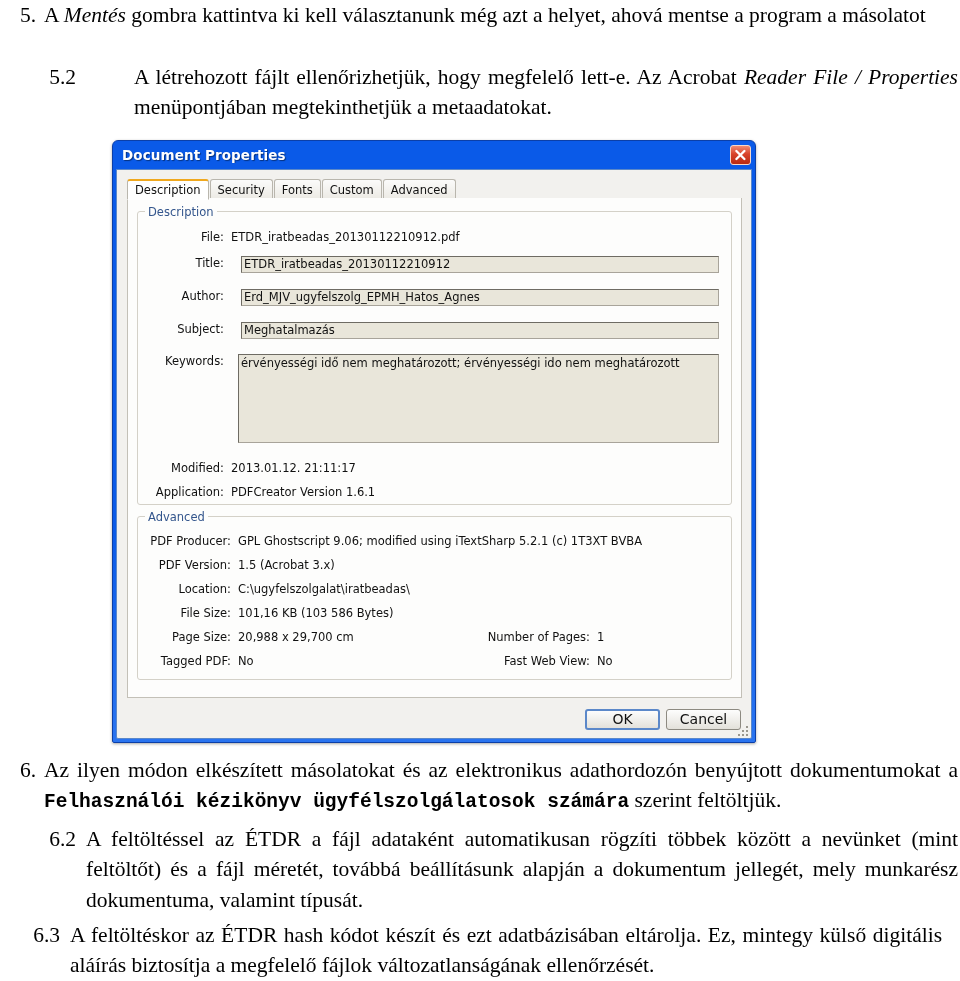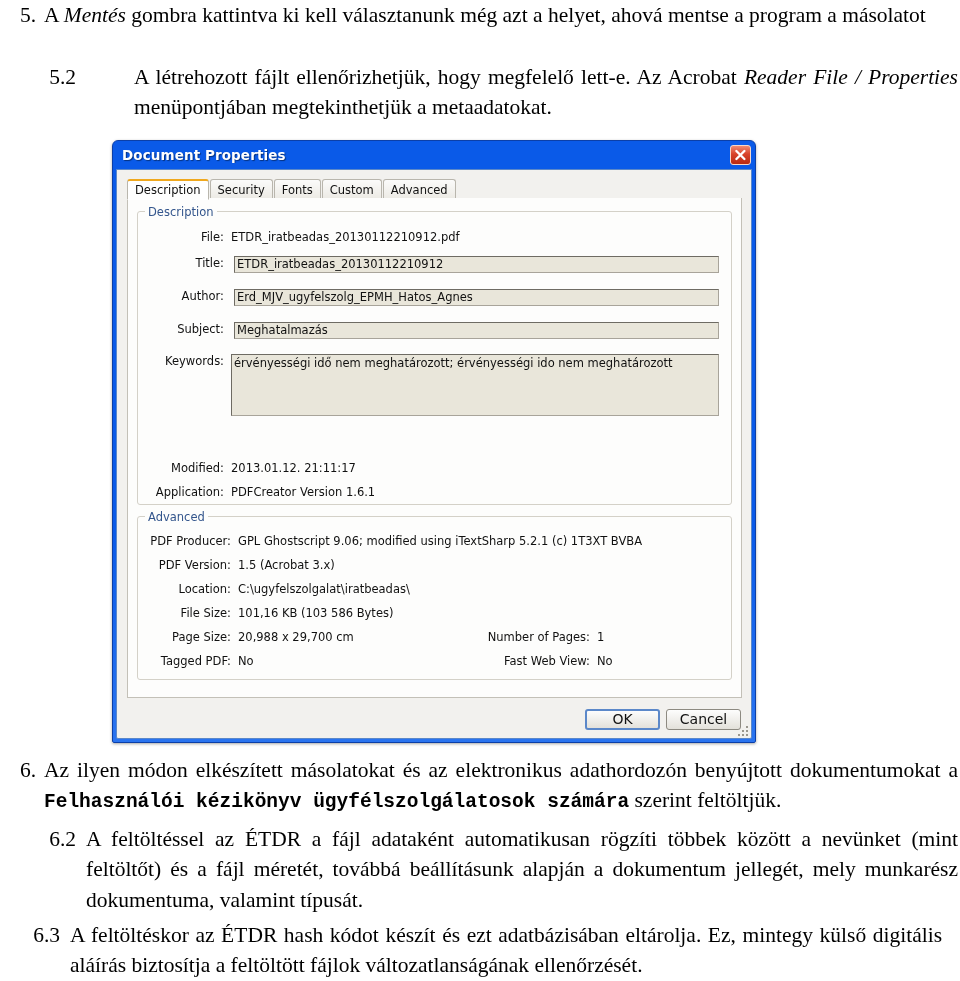--- a/index.html
+++ b/index.html
@@ -219,38 +219,38 @@
     flex: 1 1 auto;
     background: #e9e6da;
     border: 1px solid #a8a49a;
     border-top-color: #6e6b63;
     border-left-color: #6e6b63;
     box-sizing: border-box;
     height: 17px;
     line-height: 15px;
     font-size: 11.5px;
     padding: 0 2px;
-    margin-left: 10px;
+    margin-left: 17px;
     color: #111;
     white-space: nowrap;
     overflow: hidden;
     font-family: "DejaVu Sans", "Liberation Sans", sans-serif;
   }
   .ftextarea {
     flex: 1 1 auto;
     background: #e9e6da;
     border: 1px solid #a8a49a;
     border-top-color: #6e6b63;
     border-left-color: #6e6b63;
     box-sizing: border-box;
-    height: 62px;
+    height: 89px;
     line-height: 14px;
     font-size: 11.5px;
     padding: 1px 2px;
-    margin-left: 7px;
+    margin-left: 14px;
     color: #111;
     overflow: hidden;
     font-family: "DejaVu Sans", "Liberation Sans", sans-serif;
   }
 
   
   #r-file    { left: 10px; top: 18px;  right: 12px; }
   #r-title   { left: 10px; top: 44px;  right: 12px; }
   #r-author  { left: 10px; top: 77px;  right: 12px; }
   #r-subject { left: 10px; top: 110px; right: 12px; }
@@ -332,21 +332,21 @@
     <span class="body"><span>Az ilyen módon elkészített másolatokat és az elektronikus adathordozón benyújtott dokumentumokat a </span><span class="bold-sans">Felhasználói kézikönyv ügyfélszolgálatosok számára</span><span> szerint feltöltjük.</span></span>
   </div>
 
   <div class="para" id="para-62">
     <span class="num">6.2</span>
     <span class="body">A feltöltéssel az ÉTDR a fájl adataként automatikusan rögzíti többek között a nevünket (mint feltöltőt) és a fájl méretét, továbbá beállításunk alapján a dokumentum jellegét, mely munkarész dokumentuma, valamint típusát.</span>
   </div>
 
   <div class="para" id="para-63">
     <span class="num">6.3</span>
-    <span class="body">A feltöltéskor az ÉTDR hash kódot készít és ezt adatbázisában eltárolja. Ez, mintegy külső digitális aláírás biztosítja a feltöltött fájlok változatlanságának ellenőrzését.</span>
+    <span class="body">A feltöltéskor az ÉTDR hash kódot készít és ezt adatbázisában eltárolja. Ez, mintegy külső digitális aláírás biztosítja a megfelelő fájlok változatlanságának ellenőrzését.</span>
   </div>
 
 </div>
 
 <div id="dialog">
 
   <div id="titlebar">
     <span class="title">Document Properties</span>
     <span id="close-btn">
       <svg width="15" height="14" viewBox="0 0 15 14" aria-hidden="true">

